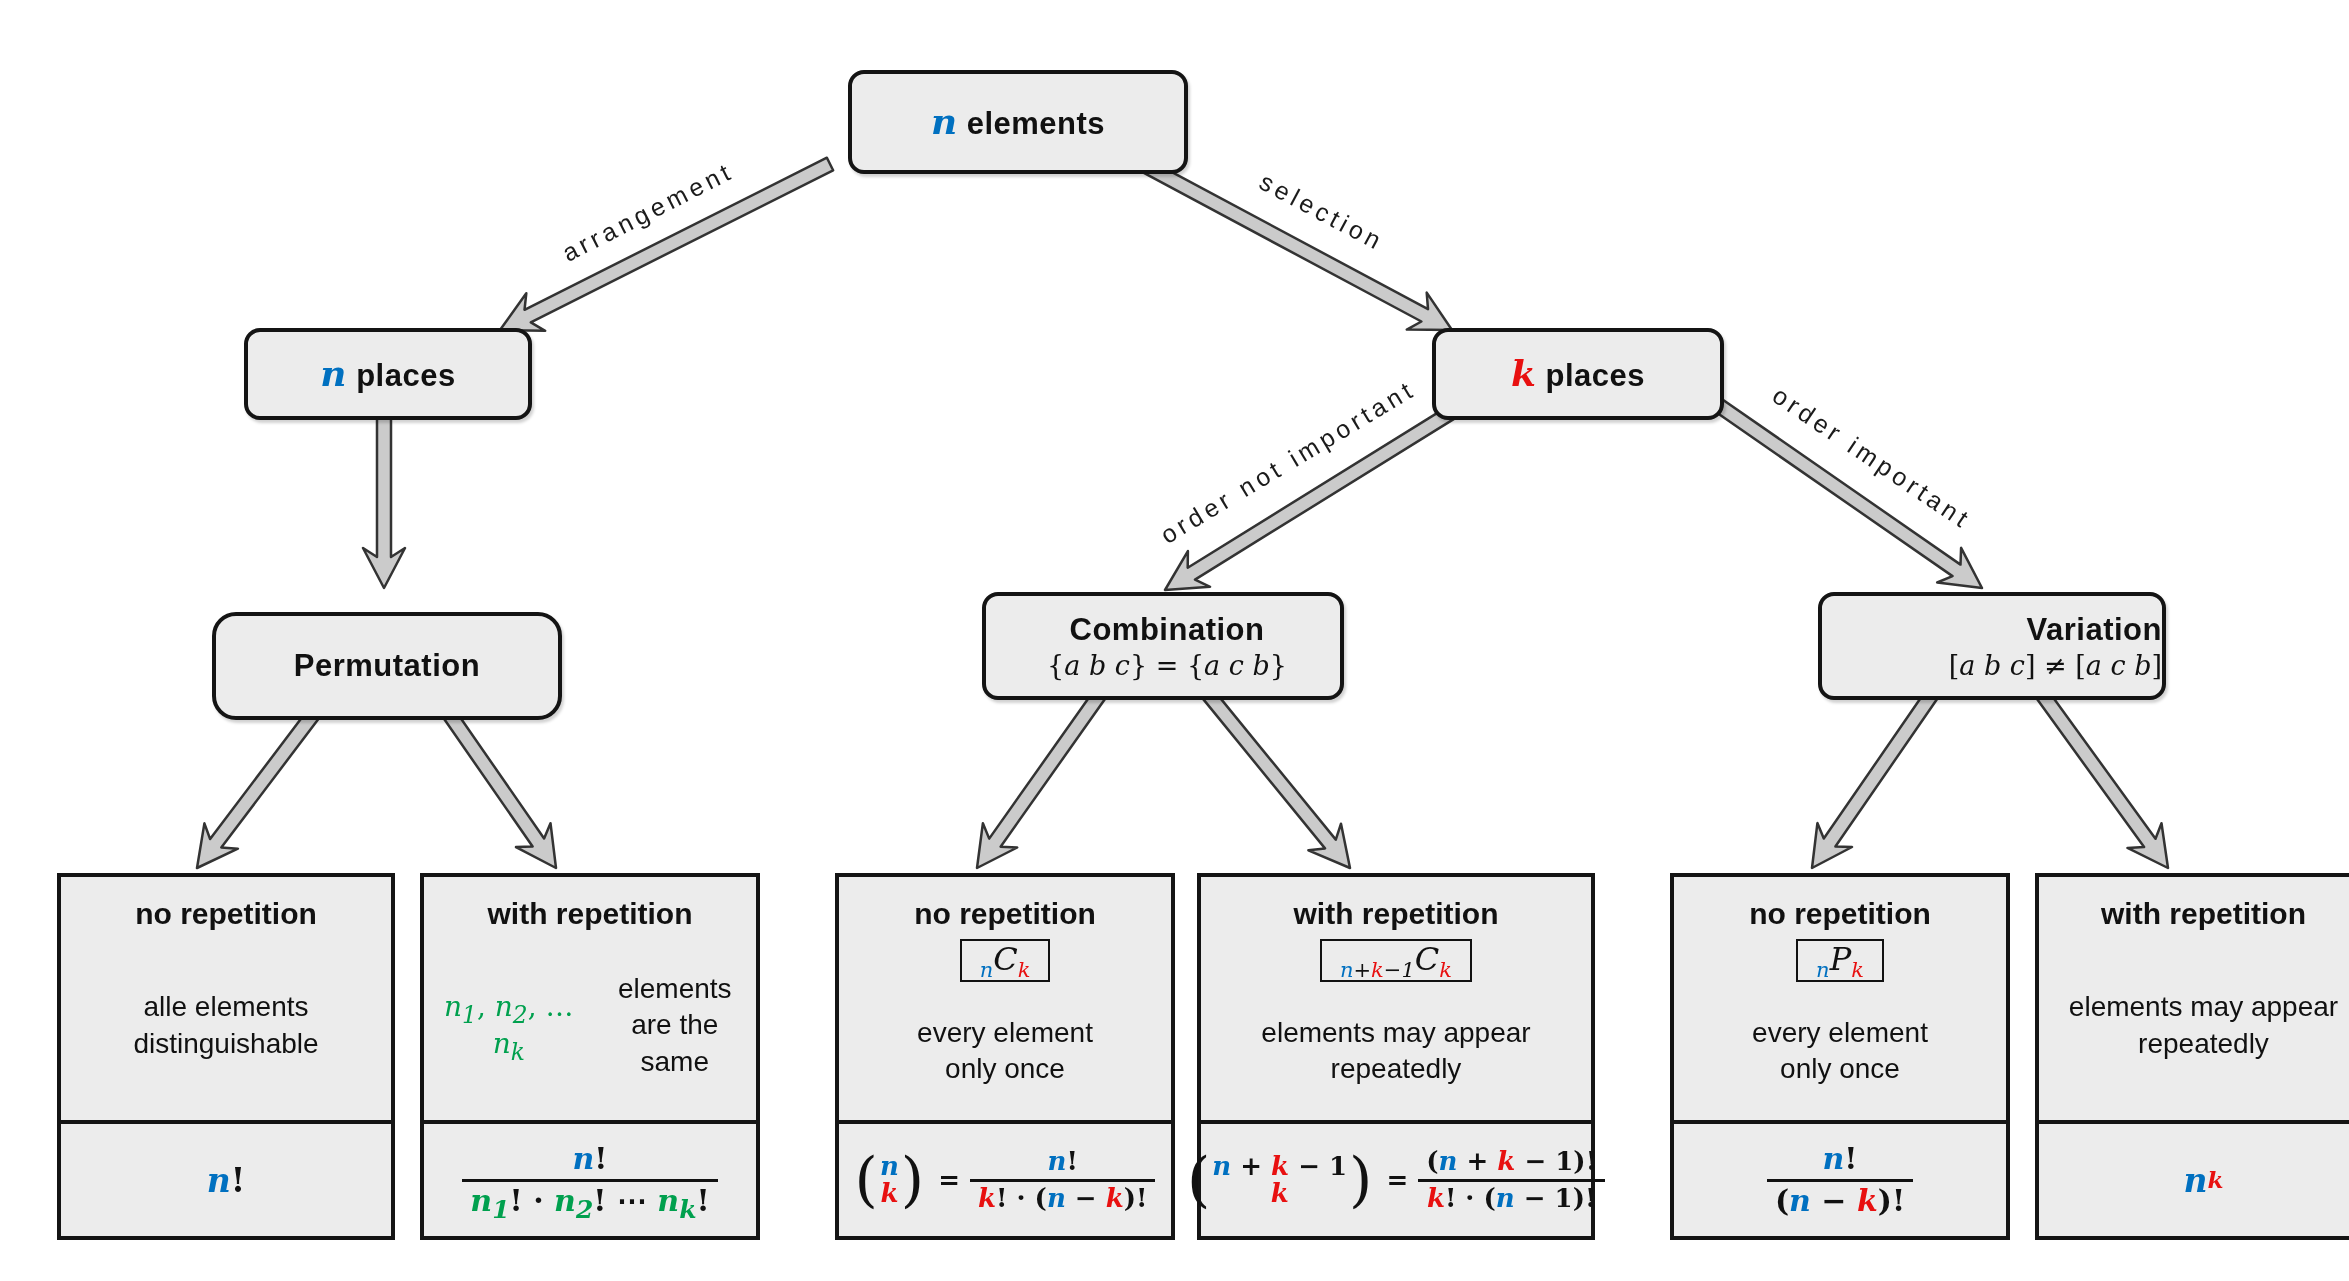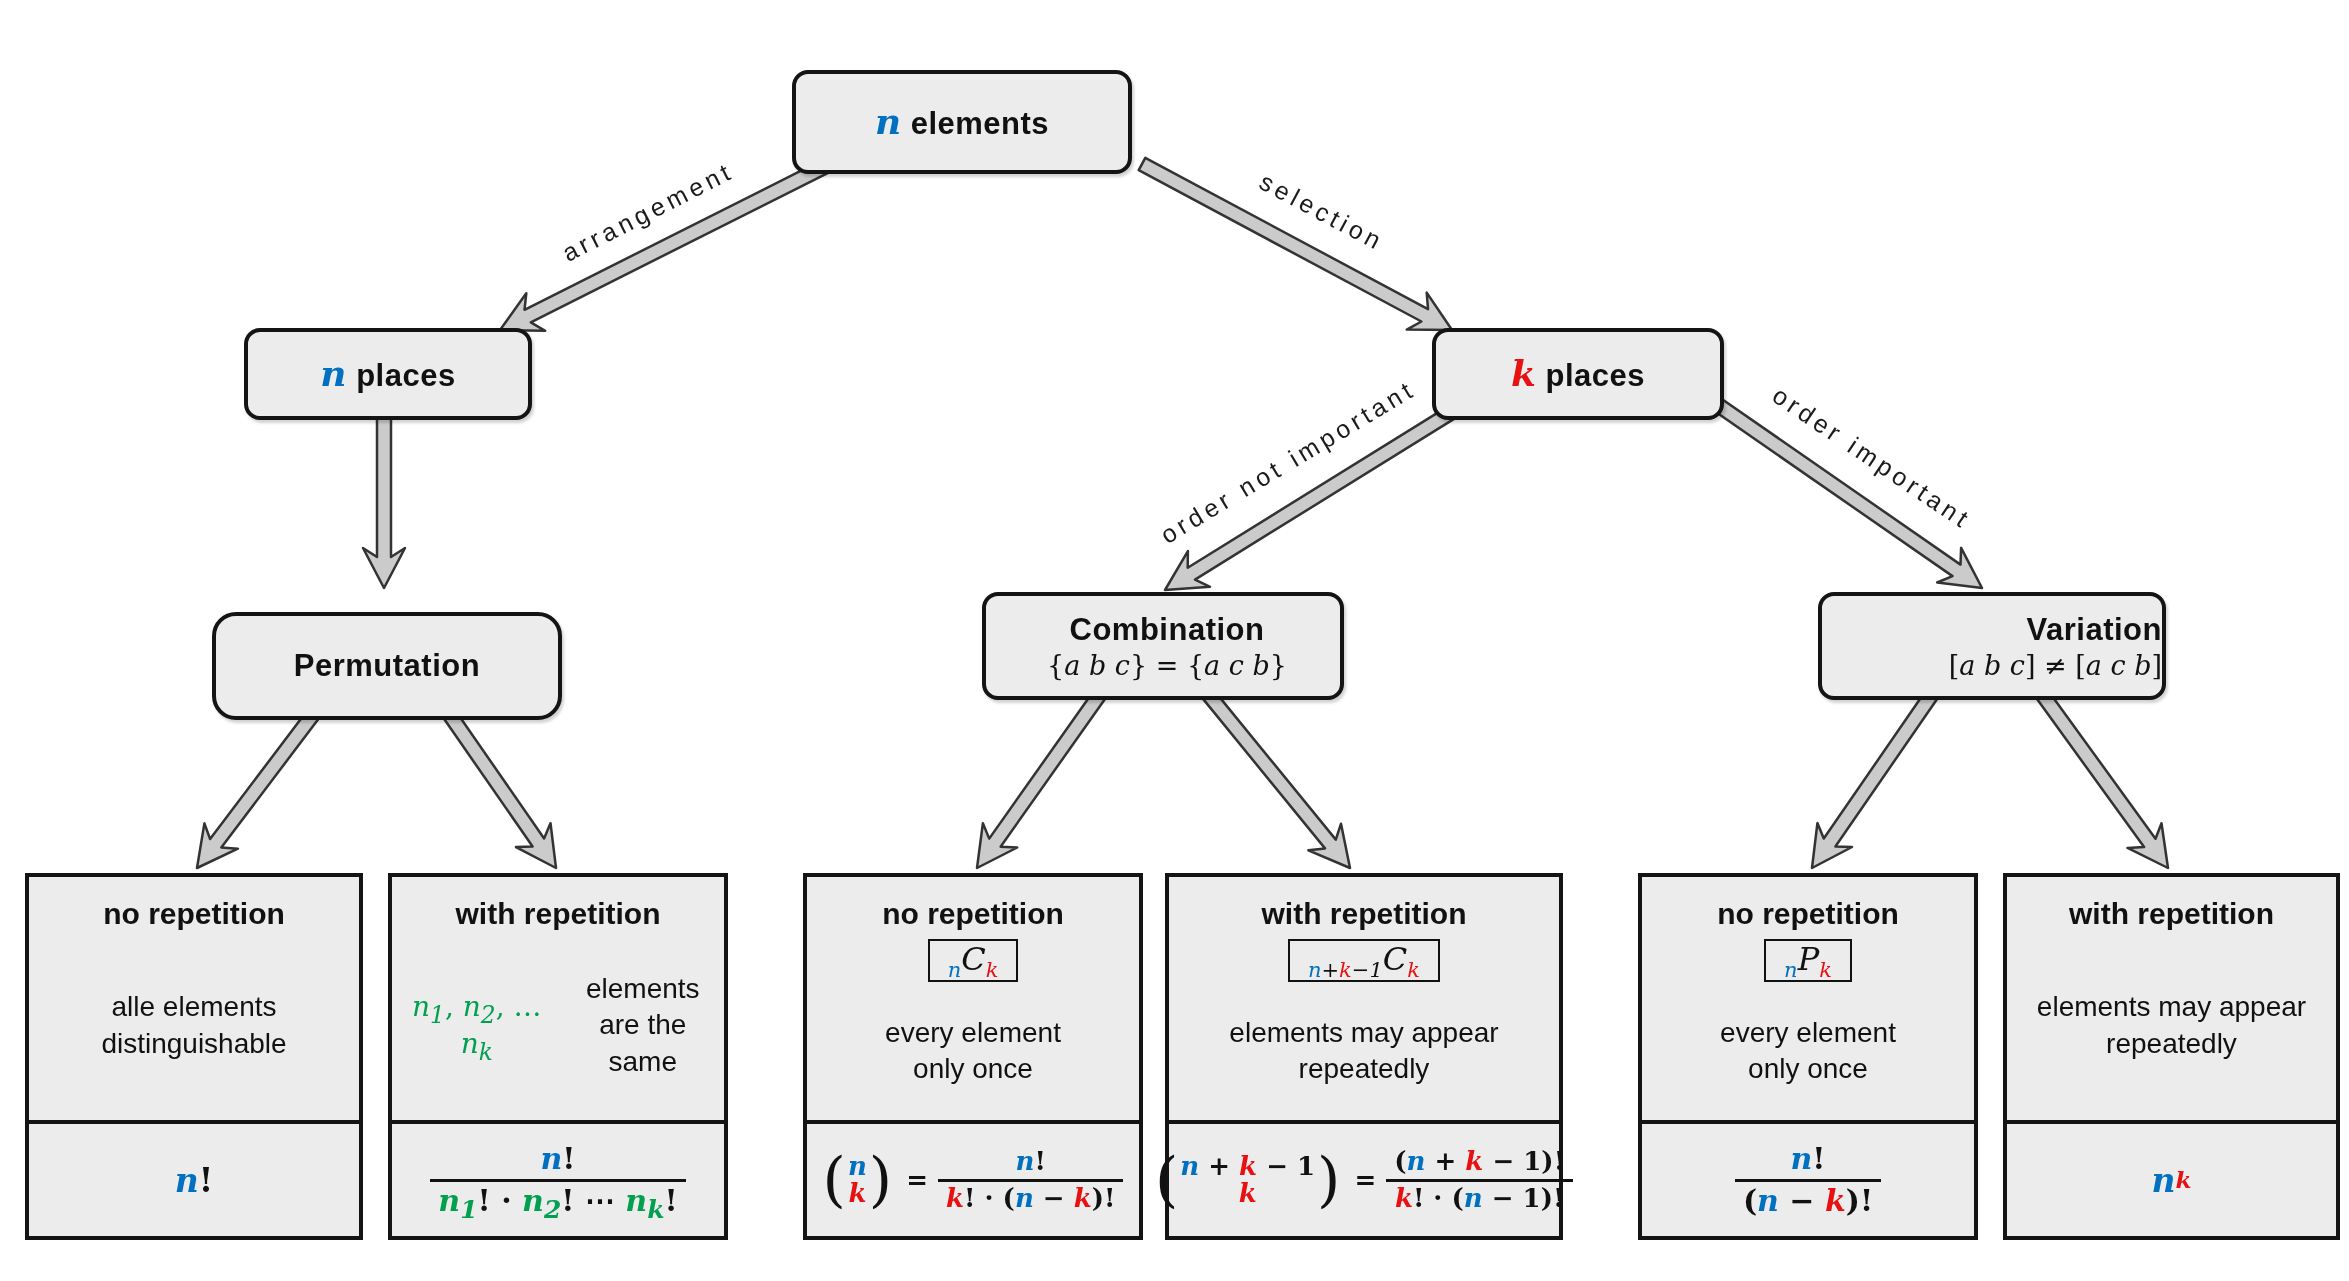--- a/index.html
+++ b/index.html
@@ -23,21 +23,21 @@
   .mi{font-family:"DejaVu Serif",serif;font-style:italic;font-weight:bold;}
   .blue{color:var(--blue);} .red{color:var(--red);} .green{color:var(--green);}
 
   
   .edge-label{position:absolute;z-index:3;font-size:25px;letter-spacing:0.17em;
               color:#1b1b1b;white-space:nowrap;transform-origin:center;}
 
   
   .leaf{position:absolute;top:873px;height:367px;z-index:2;background:var(--node_fill);
         border:4px solid var(--border);box-sizing:border-box;
-        display:flex;flex-direction:column;}
+        display:flex;flex-direction:column;margin-left:32px;}
   .leaf-top{height:243px;display:flex;flex-direction:column;align-items:center;}
   .leaf-heading{font-weight:bold;font-size:30px;margin-top:20px;}
   .chip{display:inline-block;border:2px solid #111;padding:1px 18px 3px;margin-top:8px;
         font-family:"DejaVu Serif",serif;font-weight:normal;font-style:italic;
         font-size:32px;line-height:1.1;background:var(--node_fill);}
   .chip sub{font-size:21px;}
   .leaf-desc{flex:1;display:flex;align-items:center;text-align:center;
              font-size:28px;line-height:1.3;}
   .leaf-desc .math{font-family:"DejaVu Serif",serif;}
   .leaf-bottom{flex:1;border-top:4px solid var(--border);
@@ -68,21 +68,21 @@
       <polygon points="1448.3,406.1 1187.7,567.7 1187.9,551.1 1165.0,590.0 1210.1,586.8 1195.0,579.6 1455.7,417.9" fill="var(--arrow_fill)" stroke="#333333" stroke-width="2.5" stroke-linejoin="round"></polygon>
       <polygon points="1704.0,403.8 1952.5,576.1 1937.2,582.5 1982.0,588.0 1961.1,547.9 1960.5,564.6 1712.0,392.2" fill="var(--arrow_fill)" stroke="#333333" stroke-width="2.5" stroke-linejoin="round"></polygon>
       <polygon points="324.4,687.8 210.1,839.0 204.4,823.4 197.0,868.0 237.9,848.7 221.3,847.5 335.6,696.2" fill="var(--arrow_fill)" stroke="#333333" stroke-width="2.5" stroke-linejoin="round"></polygon>
       <polygon points="428.2,696.0 532.6,846.5 516.0,847.1 556.0,868.0 550.5,823.2 544.1,838.5 439.8,688.0" fill="var(--arrow_fill)" stroke="#333333" stroke-width="2.5" stroke-linejoin="round"></polygon>
       <polygon points="1094.3,690.0 989.2,838.6 982.9,823.2 977.0,868.0 1017.2,847.5 1000.6,846.7 1105.7,698.0" fill="var(--arrow_fill)" stroke="#333333" stroke-width="2.5" stroke-linejoin="round"></polygon>
       <polygon points="1202.6,698.4 1325.0,848.4 1308.4,850.3 1350.0,868.0 1341.0,823.7 1335.8,839.6 1213.4,689.6" fill="var(--arrow_fill)" stroke="#333333" stroke-width="2.5" stroke-linejoin="round"></polygon>
       <polygon points="1926.2,690.0 1823.8,838.5 1817.4,823.1 1812.0,868.0 1852.0,847.0 1835.4,846.5 1937.8,698.0" fill="var(--arrow_fill)" stroke="#333333" stroke-width="2.5" stroke-linejoin="round"></polygon>
       <polygon points="2036.3,698.1 2144.1,847.0 2127.5,847.9 2168.0,868.0 2161.5,823.3 2155.5,838.8 2047.7,689.9" fill="var(--arrow_fill)" stroke="#333333" stroke-width="2.5" stroke-linejoin="round"></polygon>
     </svg>
 
-  <div class="node" style="left:792px;top:70px;width:332px;height:96px;text-align:center;">
+  <div class="node" style="left:848px;top:70px;width:332px;height:96px;text-align:center;">
     <div class="node-title"><span class="mi blue">n</span> elements</div>
   </div>
 
   <div class="node" style="left:244px;top:328px;width:280px;height:84px;">
     <div class="node-title"><span class="mi blue">n</span> places</div>
   </div>
 
   <div class="node" style="left:1432px;top:328px;width:284px;height:84px;">
     <div class="node-title"><span class="mi red">k</span> places</div>
   </div>

